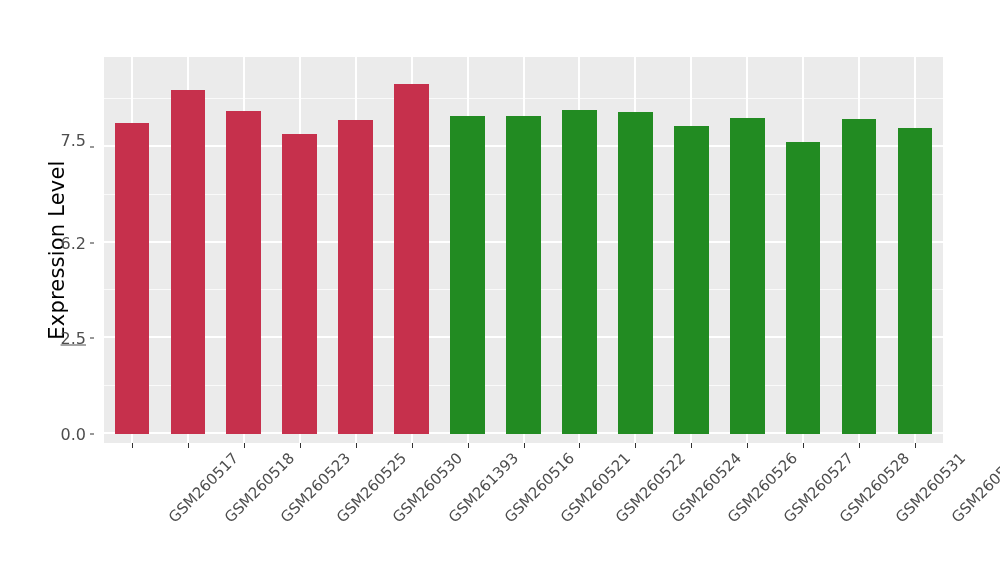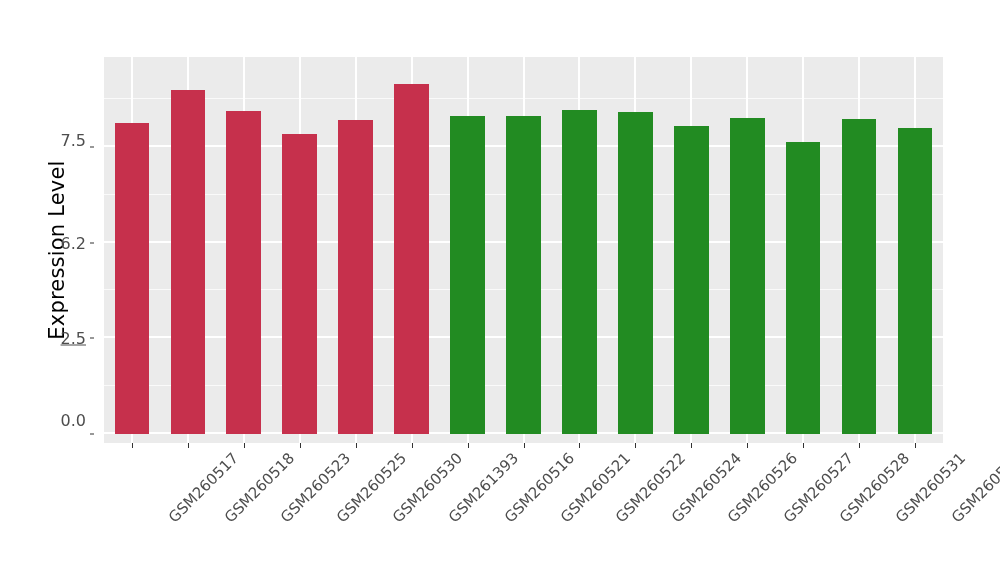--- a/index.html
+++ b/index.html
@@ -136,21 +136,21 @@
 </head>
 <body>
 
 <div id="plot-root">
 
   <div id="y-axis-title">
     <span>Expression Level</span>
   </div>
 
   <div id="y-tick-labels">
-      <div class="y-tick-label" style="top: 363px;">0.0</div>
+      <div class="y-tick-label" style="top: 377px;">0.0</div>
       <div class="y-tick-mark" style="top: 377px;"></div>
       <div class="y-tick-label" style="top: 281.315px; text-decoration: underline;">2.5</div>
       <div class="y-tick-mark" style="top: 281.315px;"></div>
       <div class="y-tick-label" style="top: 185.629px;">6.2</div>
       <div class="y-tick-mark" style="top: 185.629px;"></div>
       <div class="y-tick-label" style="top: 83px;">7.5</div>
       <div class="y-tick-mark" style="top: 89.9442px;"></div>
     </div>
 
   <div id="panel">

